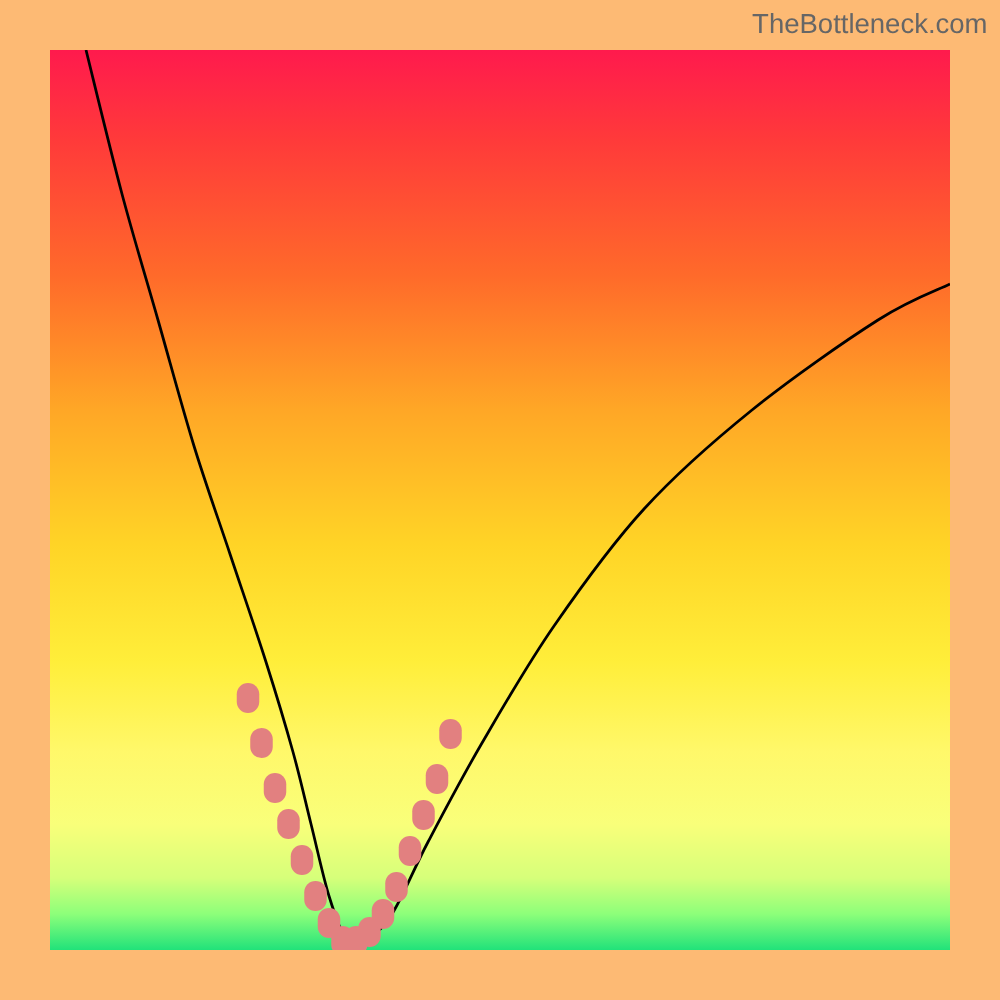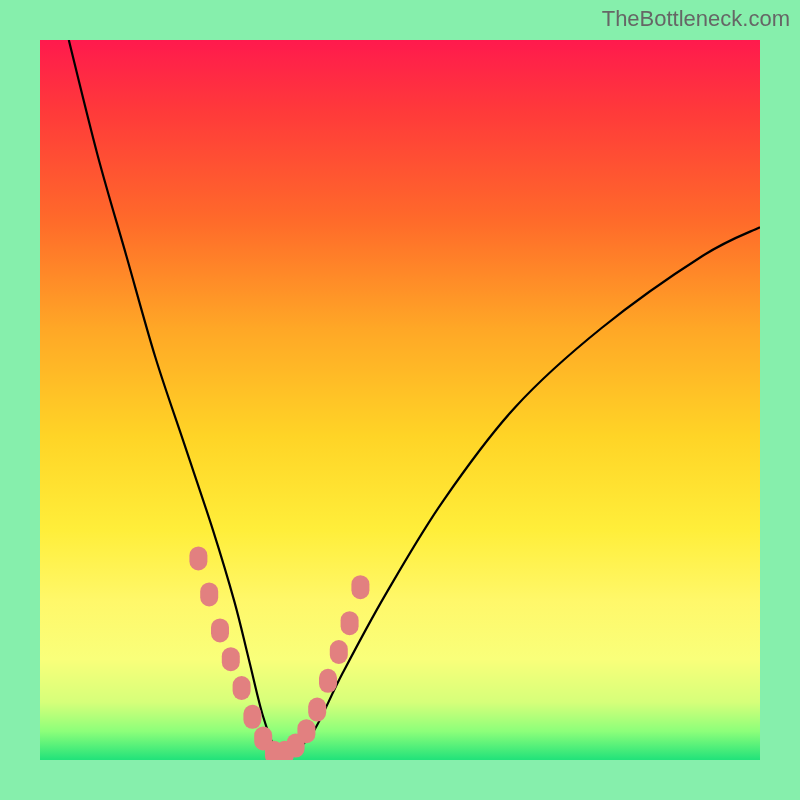--- a/index.html
+++ b/index.html
@@ -9,21 +9,21 @@
     height: 800px;
     background: #000;
     overflow: hidden;
   }
   .frame {
     position: absolute;
     top: 0;
     left: 0;
     width: 800px;
     height: 800px;
-    background: #86efac;
+    background: #fdba74;
   }
   .plot-area {
     position: absolute;
     left: 40px;
     top: 40px;
     width: 720px;
     height: 720px;
     background: linear-gradient(to bottom,
       #ff1a4d 0%,
       #ff3a3a 10%,

